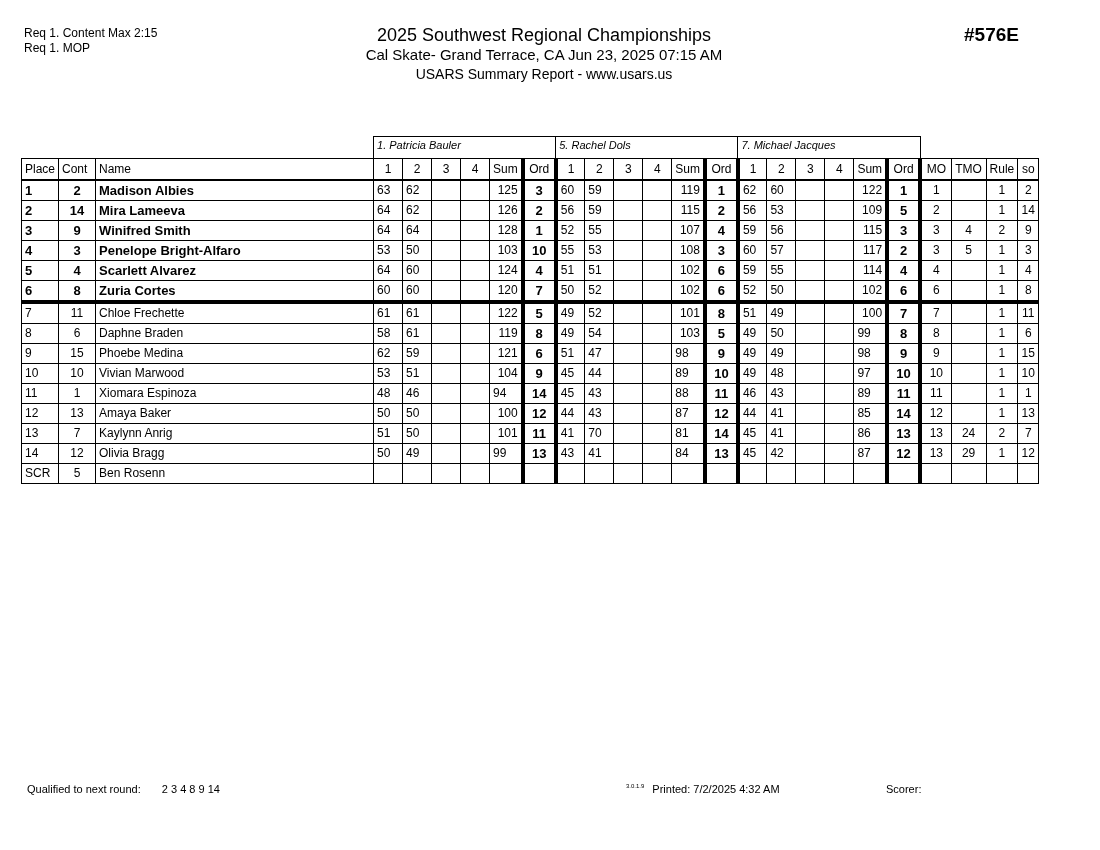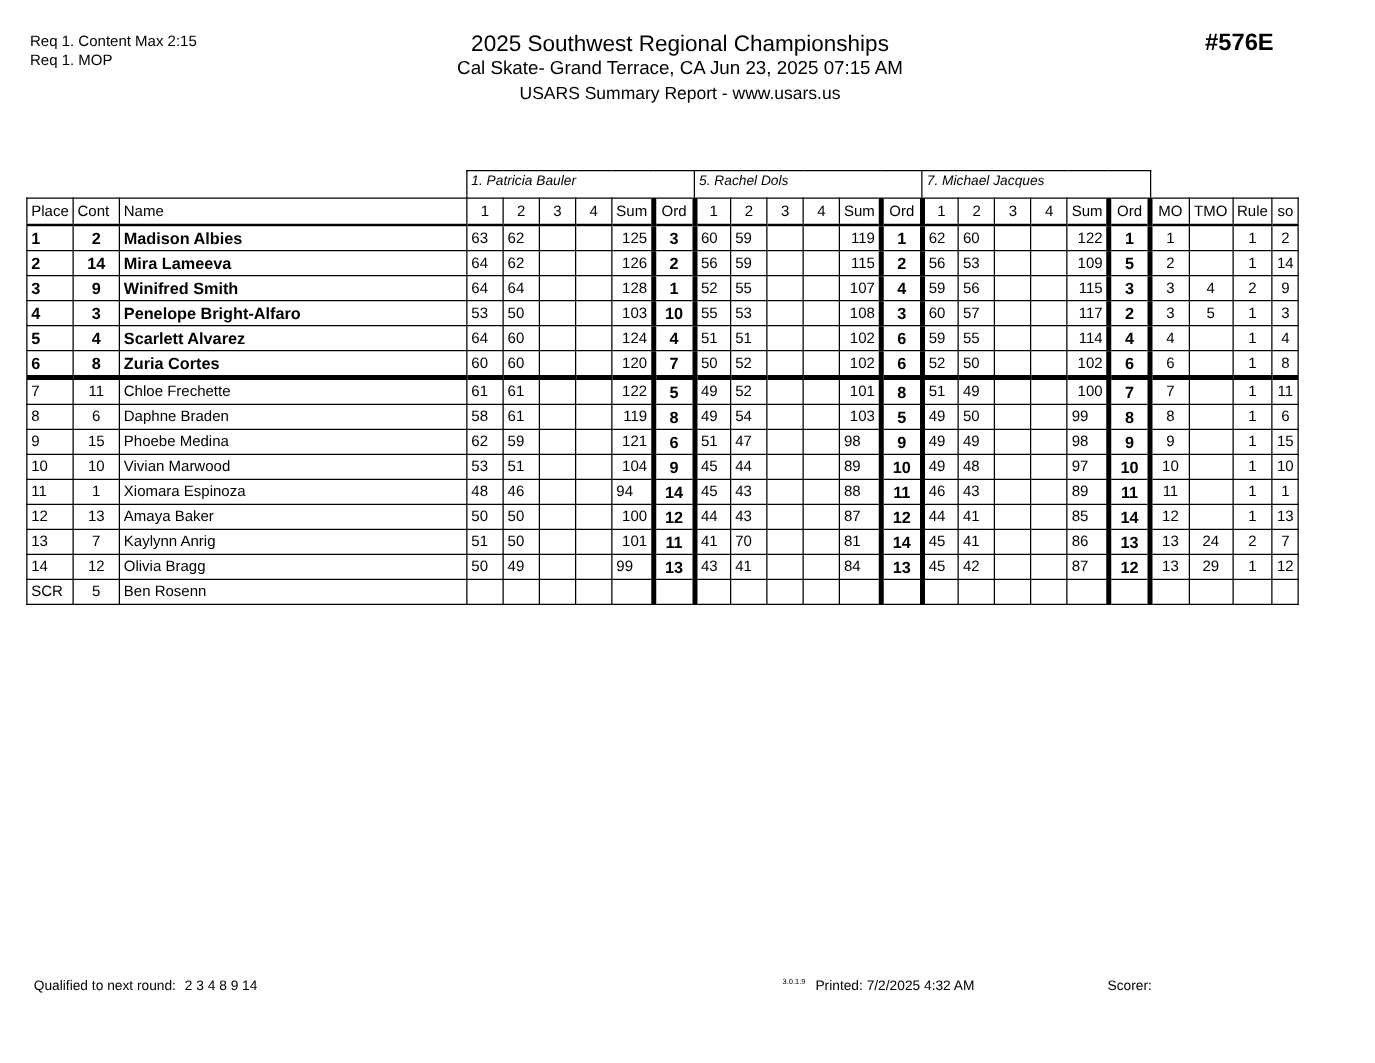--- a/index.html
+++ b/index.html
@@ -509,18 +509,18 @@
         <td class="nb c thickL"></td>
         <td class="nb c"></td>
         <td class="nb c"></td>
         <td class="nb c"></td>
       </tr>
     </tbody>
 </table>
 
 <div class="foot" style="left:27px;">
   <span>Qualified to next round:</span>
-  <span style="margin-left:4px;">2 3 4 8 9 14</span>
+  <span style="margin-left:18px;">2 3 4 8 9 14</span>
 </div>
 <div class="foot" style="left:626px;">
   <span class="tiny">3.0.1.9</span><span>Printed:  7/2/2025  4:32 AM</span>
 </div>
 <div class="foot" style="left:856px;margin-left:30px;">Scorer:</div>
 
 </body></html>

